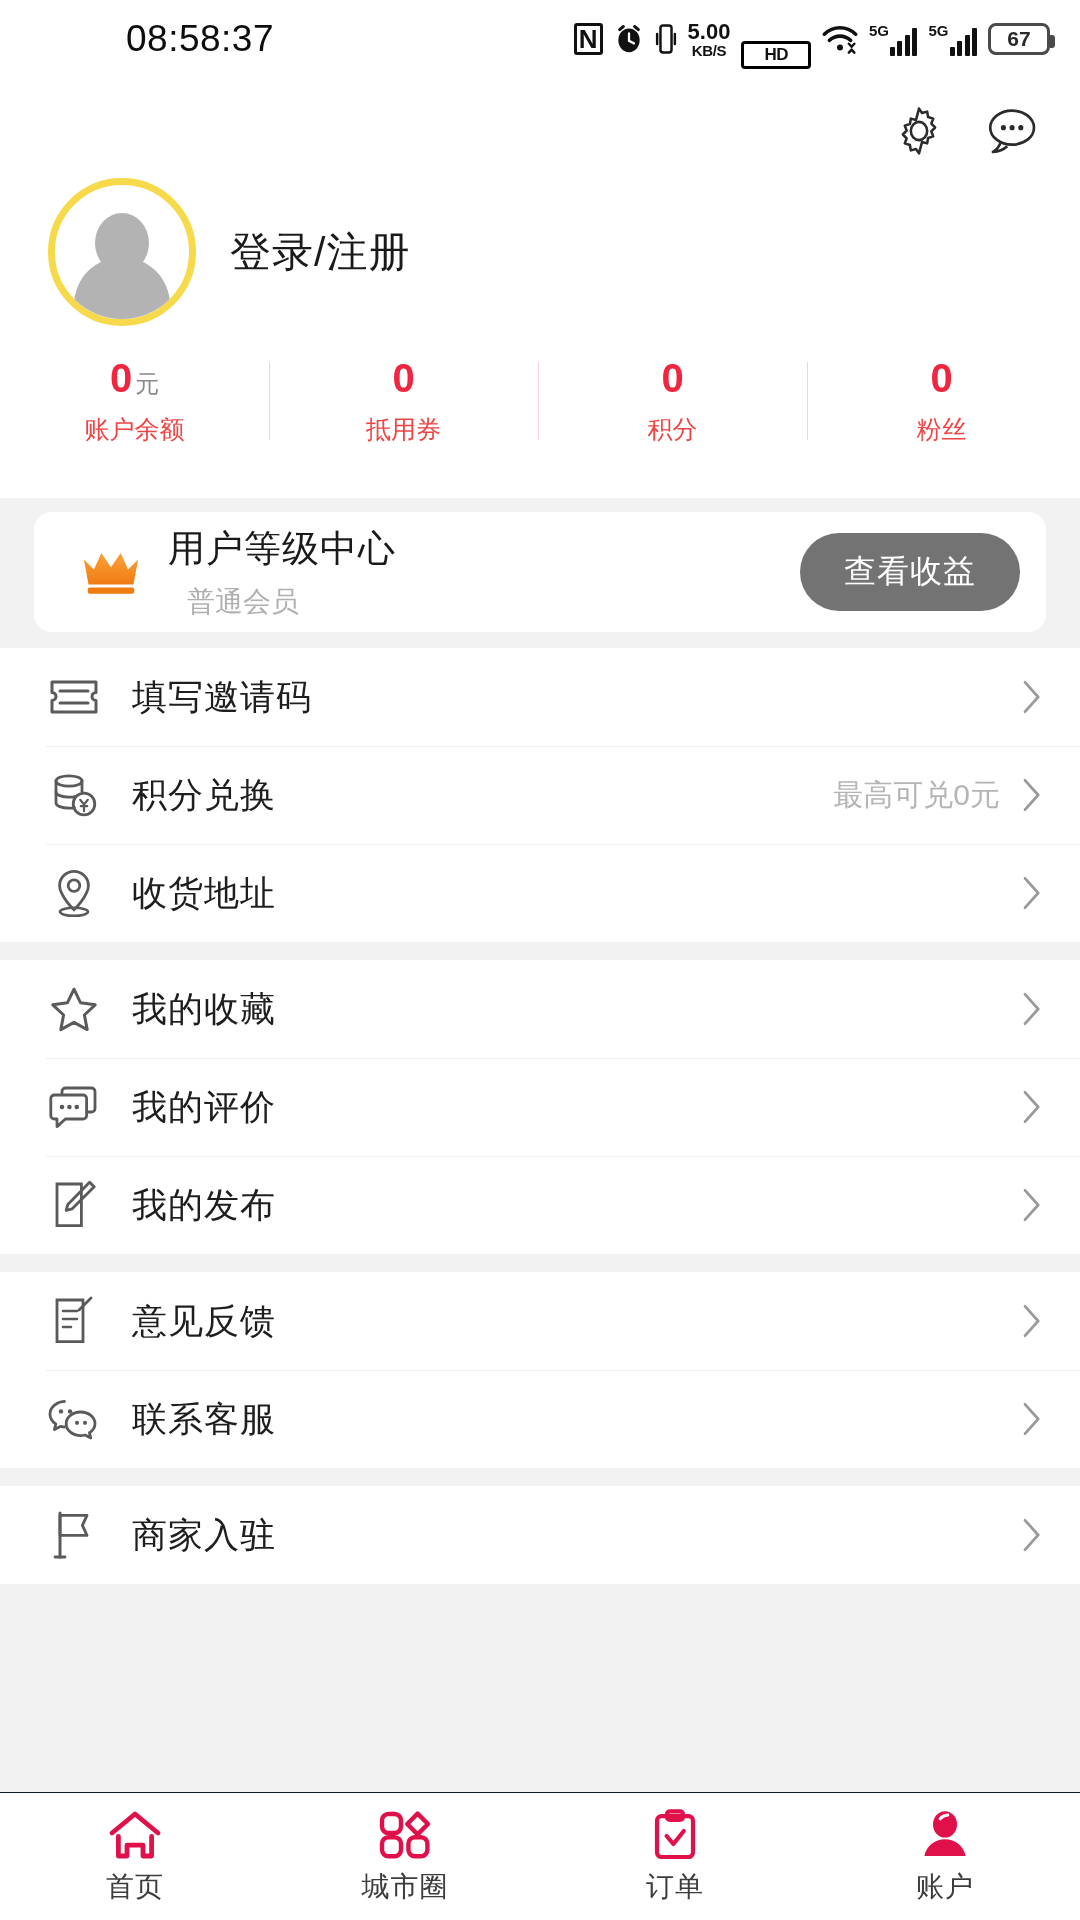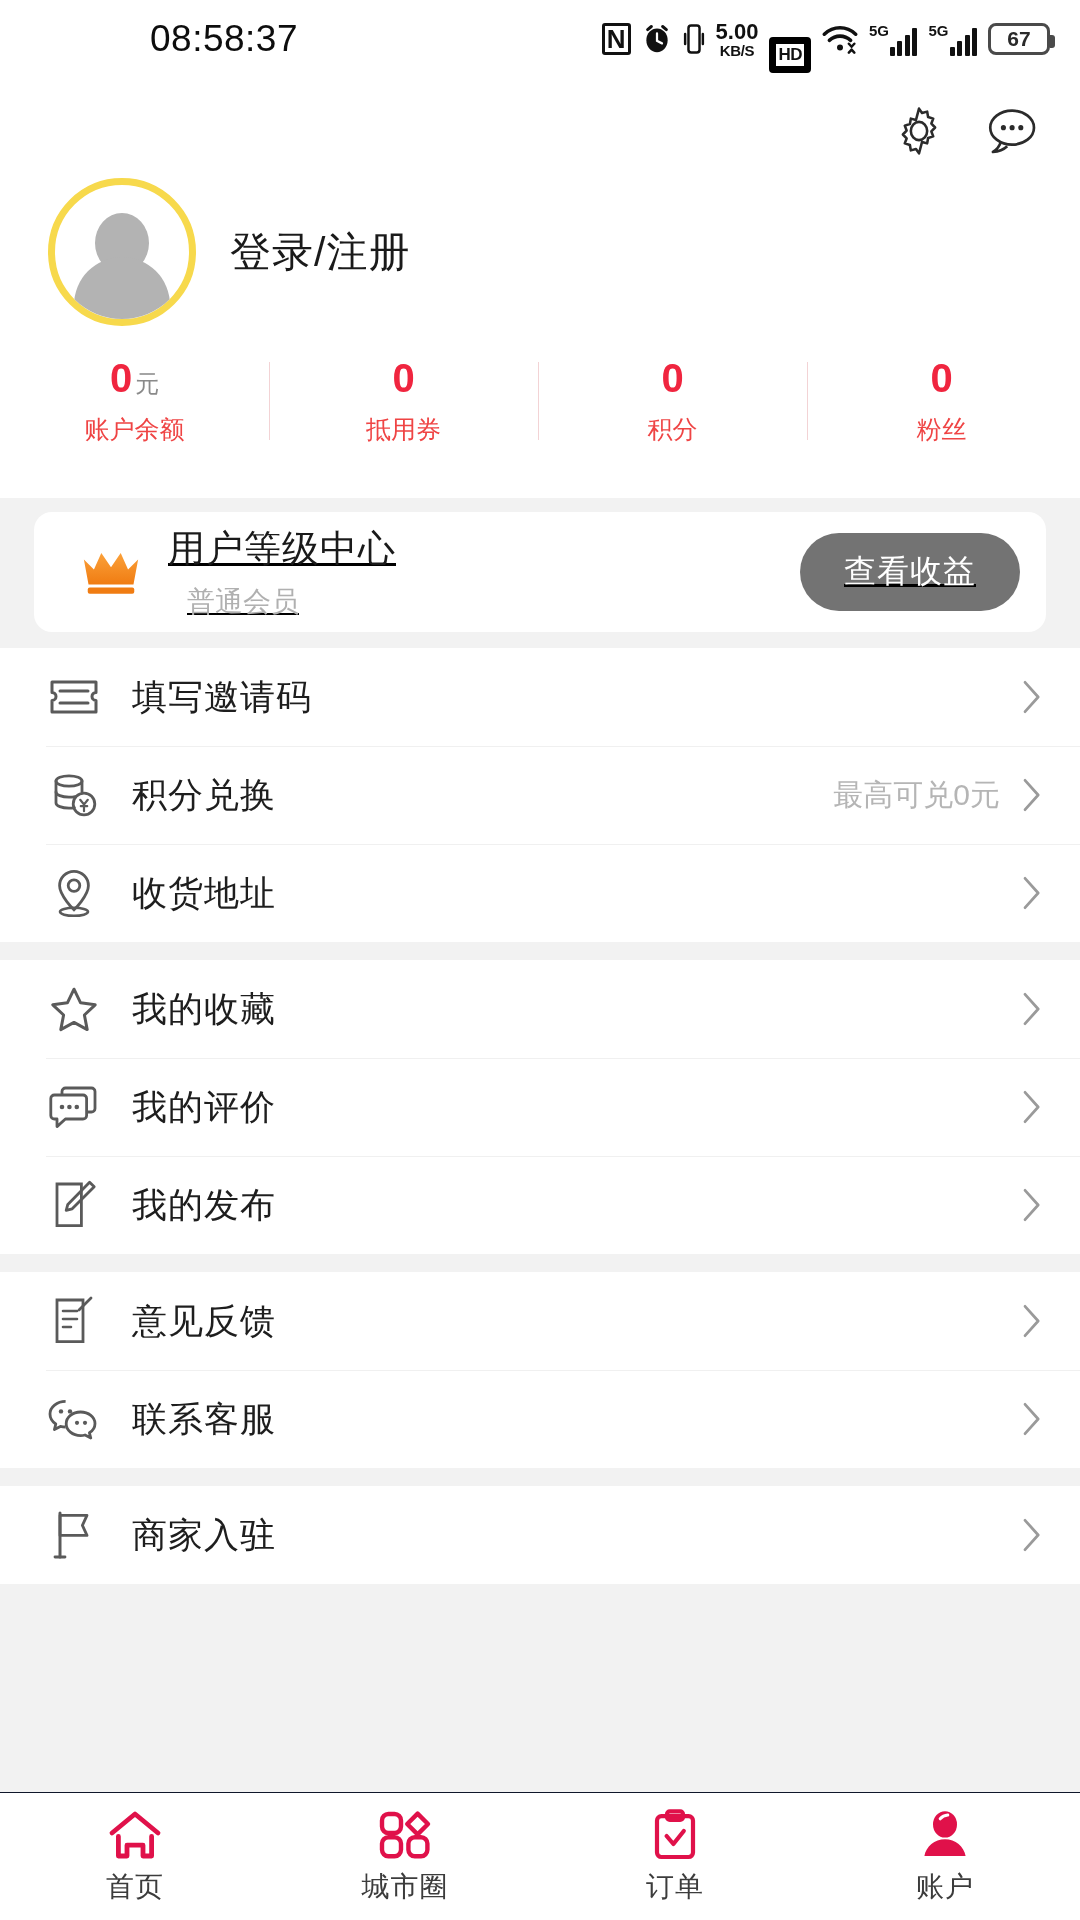--- a/index.html
+++ b/index.html
@@ -9,28 +9,28 @@
     background:#f2f2f2;
     -webkit-font-smoothing:antialiased;
   }
   .phone { position:relative; width:1080px; height:1920px; background:#f2f2f2; overflow:hidden; }
 
   
   .statusbar {
     height:78px; background:#ffffff; display:flex; align-items:center;
     padding:0 34px; position:relative;
   }
-  .sb-time { font-size:37px; font-weight:400; color:#0d0d0d; letter-spacing:0.5px; margin-left:116px; }
+  .sb-time { font-size:37px; font-weight:400; color:#0d0d0d; letter-spacing:0.5px; margin-left:92px; }
   .sb-right { position:absolute; right:30px; top:0; height:78px; display:flex; align-items:center; gap:11px; }
   .sb-ico { display:flex; align-items:center; justify-content:center; color:#111; }
   .sb-nfc { font-size:26px; font-weight:700; border:3px solid #111; border-radius:3px; padding:0 2px; line-height:28px; height:32px; display:flex; align-items:center; }
   .sb-kbs { display:flex; flex-direction:column; align-items:center; line-height:1; }
   .sb-kbs b { font-size:22px; font-weight:600; }
   .sb-kbs i { font-size:15px; font-style:normal; font-weight:600; letter-spacing:-.3px; }
-  .sb-hd { font-size:17px; font-weight:700; border:7px solid #000000; border-radius:4px; padding:1px 2px; letter-spacing:-.5px;margin-top:32px; }
+  .sb-hd { font-size:17px; font-weight:700; border:3px solid #000000; border-radius:4px; padding:1px 20px; letter-spacing:-.5px;margin-top:32px; }
   .sb-5g { display:flex; align-items:flex-end; gap:1px; }
   .sb-5g .g { font-size:15px; font-weight:700; line-height:1; margin-bottom:18px; }
   .bars { display:flex; align-items:flex-end; gap:2.5px; height:28px; }
   .bars span { width:5px; background:#111; border-radius:1px; }
   .bars span:nth-child(1){height:9px;} .bars span:nth-child(2){height:15px;}
   .bars span:nth-child(3){height:21px;} .bars span:nth-child(4){height:28px;}
   .battery { width:62px; height:32px; border:3px solid #4a4a4a; border-radius:8px; display:flex; align-items:center; justify-content:center; position:relative; }
   .battery::after { content:""; position:absolute; right:-8px; top:9px; width:5px; height:13px; background:#4a4a4a; border-radius:0 3px 3px 0; }
   .battery span { font-size:21px; font-weight:600; color:#2a2a2a; }
 
@@ -58,21 +58,21 @@
   }
   .stat-val { font-size:40px; font-weight:700; color:#f0253f; line-height:1.1; }
   .stat-val .unit { font-size:24px; font-weight:400; color:#8a8a8a; margin-left:3px; }
   .stat-label { font-size:25px; color:#ef4444; margin-top:13px;font-family:Liberation Serif, serif; }
 
   
   .gap { height:18px; background:#f2f2f2; }
   .member-wrap { background:#f2f2f2; padding:14px 34px 16px 34px; }
   .member-card {
     background:#fff; border-radius:18px; height:120px;
-    display:flex; align-items:center; padding:0 26px 0 46px;text-decoration:underline;
+    display:flex; align-items:center; padding:0 26px 0 46px;
   }
   .crown { width:62px; height:52px; flex:0 0 62px; }
   .member-texts { margin-left:26px; flex:1; }
   .member-title { font-size:37px; color:#1a1a1a; font-weight:500; letter-spacing:1px; }
   .member-sub { font-size:28px; color:#b0b0b0; margin-top:9px;margin-left:19px; }
   .member-btn {
     background:#737373; color:#fff; font-size:32px;
     border-radius:60px; padding:0 44px; height:78px; display:flex;
     align-items:center; justify-content:center; border:none; letter-spacing:1px;
     font-family:inherit;

